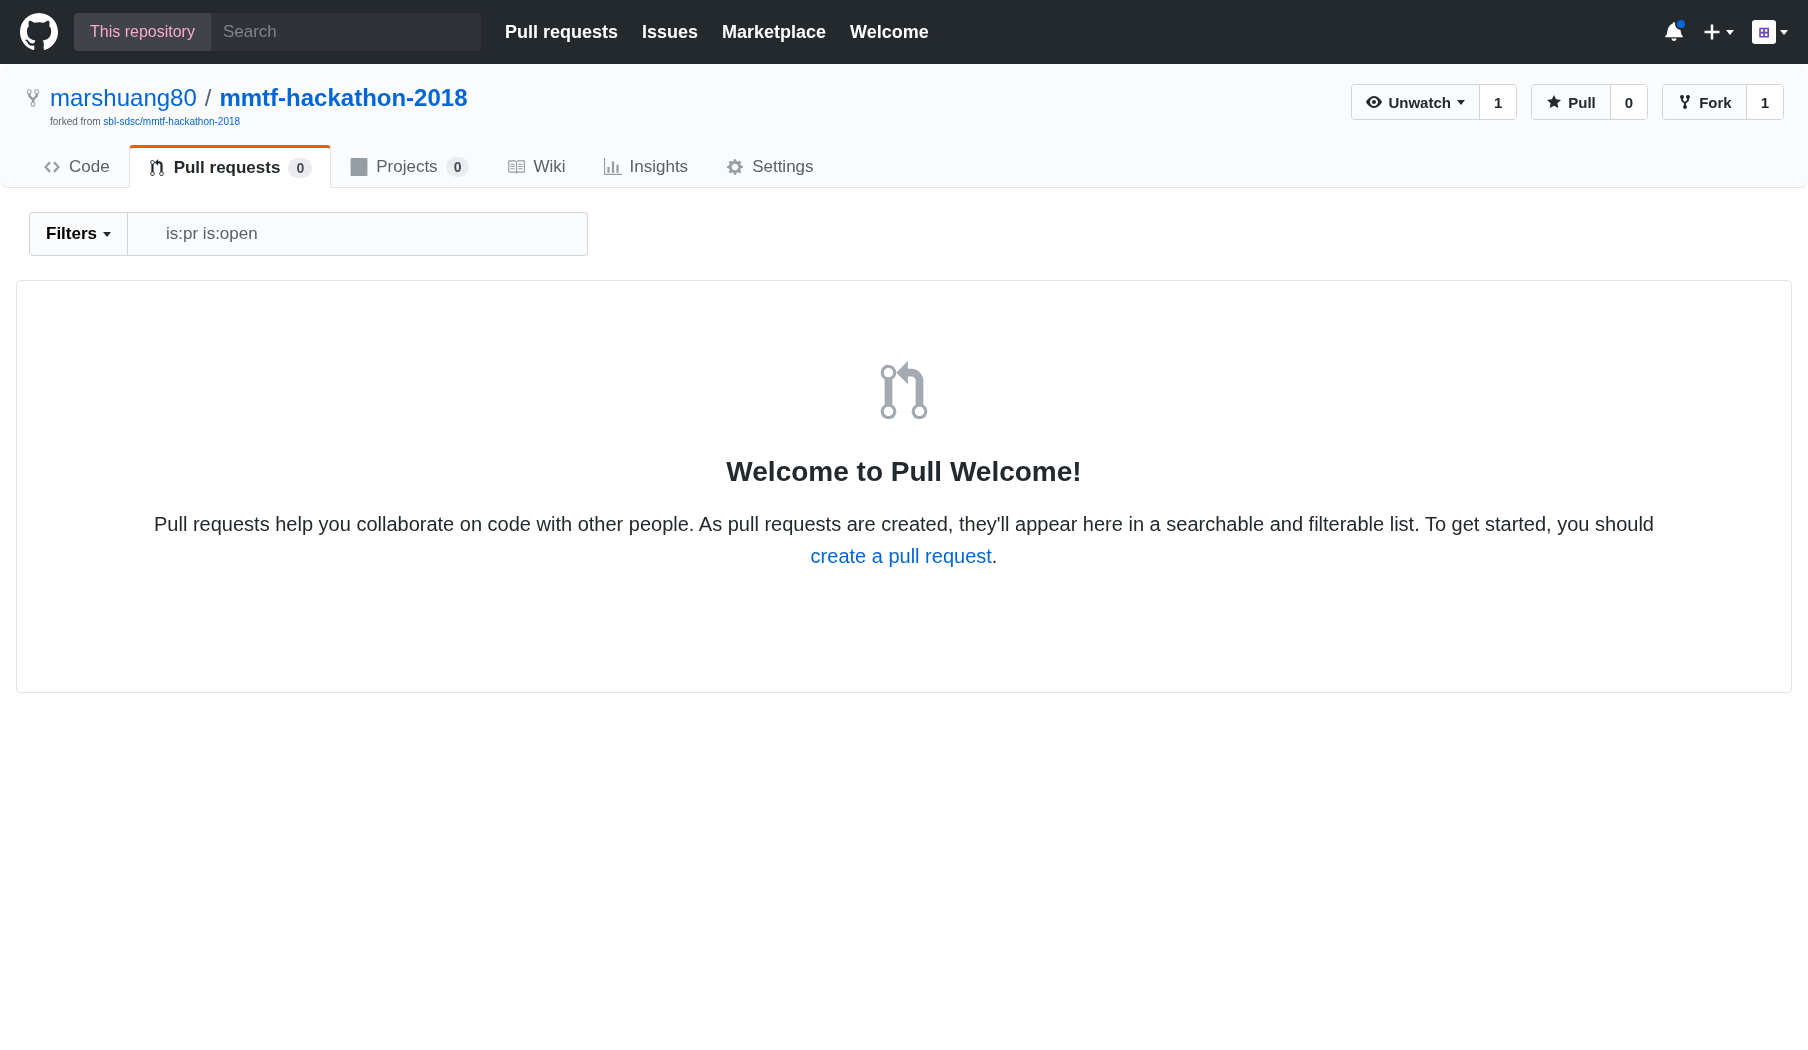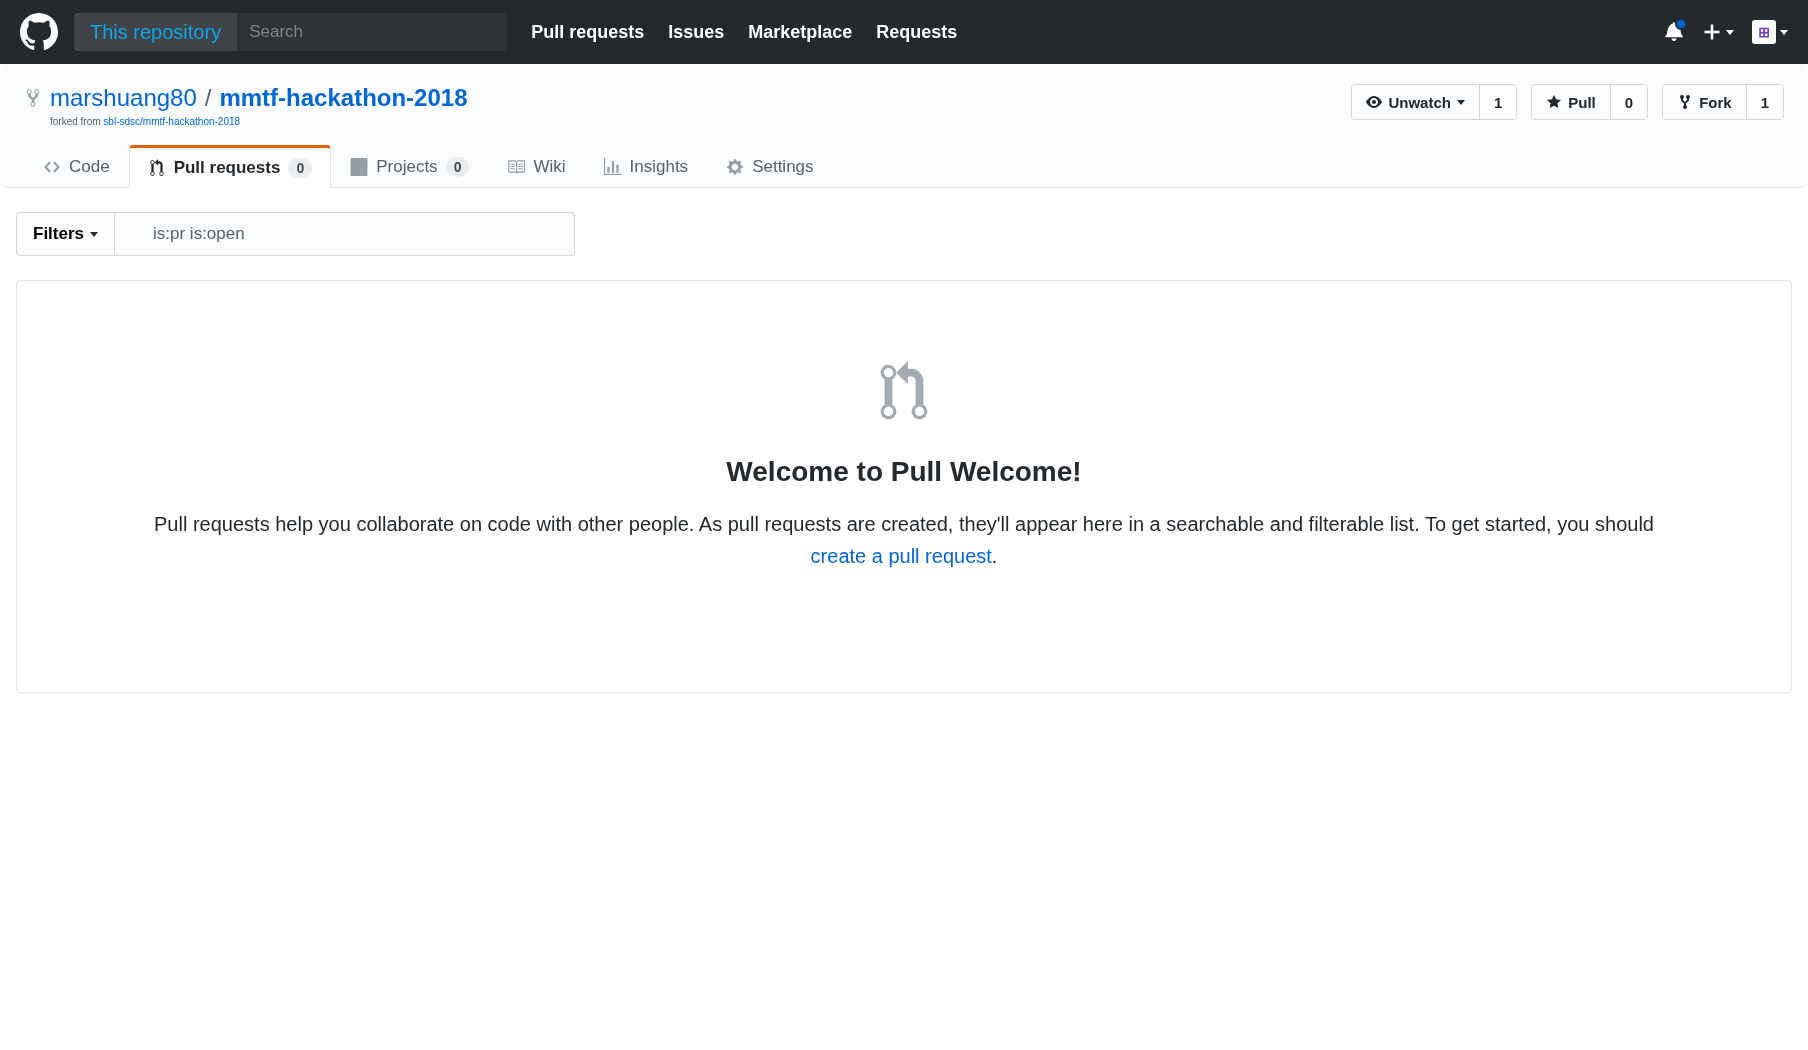--- a/index.html
+++ b/index.html
@@ -2,21 +2,21 @@
 <html><head>
 <meta charset="utf-8">
 <style>
 * { margin: 0; padding: 0; box-sizing: border-box; }
 body { font-family: -apple-system, BlinkMacSystemFont, "Segoe UI", Helvetica, Arial, sans-serif; font-size: 14px; color: #24292e; background: #fff; }
 
 
 .header { background: #24292e; height: 64px; display: flex; align-items: center; padding: 0 20px; }
 .logo { width: 38px; height: 38px; fill: #fff; margin-right: 16px; }
 .search-wrap { display: flex; align-items: center; background: #404448; border-radius: 4px; height: 38px; }
-.search-scope { color: #0ea5e9; padding: 0 16px; font-size: 20px; }
+.search-scope { color: #f9a8d4; padding: 0 16px; font-size: 16px; }
 .search-input { background: #2f3337; border: none; height: 38px; width: 270px; color: #f0abfc; font-size: 17px; padding: 0 12px; border-radius: 0 4px 4px 0; outline: none; }
 .search-input::placeholder { color: #7f8489; }
 .nav-links { display: flex; gap: 24px; margin-left: 24px; }
 .nav-link { color: #fff; font-weight: 600; font-size: 18px; text-decoration: none; }
 .header-right { margin-left: auto; display: flex; align-items: center; gap: 18px; }
 .bell-wrap { position: relative; }
 .bell-icon { fill: #fff; width: 20px; height: 20px; }
 .notif-dot { position: absolute; top: -3px; right: -3px; width: 12px; height: 12px; background: #0366d6; border-radius: 50%; border: 2px solid #24292e; }
 .plus-wrap { color: #fff; font-size: 20px; display: flex; align-items: center; gap: 4px; }
 .avatar { width: 24px; height: 24px; background: #fff; border-radius: 3px; display: flex; align-items: center; justify-content: center; }
@@ -41,21 +41,21 @@
 
 
 .tabs { display: flex; margin-top: 18px; gap: 0; }
 .tab { padding: 10px 18px; color: #586069; font-size: 17px; display: flex; align-items: center; gap: 8px; border: 1px solid transparent; border-bottom: none; }
 .tab.active { background: #fff; border-color: #e1e4e8; border-top: 3px solid #e36209; border-radius: 4px 4px 0 0; color: #24292e; font-weight: 600; margin-bottom: -1px; }
 .tab .tab-icon { width: 18px; height: 18px; fill: #959da5; }
 .tab.active .tab-icon { fill: #24292e; }
 .counter { background: #eaecef; border-radius: 10px; padding: 2px 8px; font-size: 14px; font-weight: 600; color: #444d56; }
 
 
-.toolbar { padding: 24px 16px; display: flex; align-items: center; }
+.toolbar { padding: 24px 29px; display: flex; align-items: center; }
 .filters-btn { border: 1px solid #d1d5da; background: #fafbfc; height: 44px; padding: 0 16px; border-radius: 4px 0 0 4px; font-size: 17px; font-weight: 600; display: flex; align-items: center; gap: 6px; }
 .filter-search { border: 1px solid #d1d5da; border-left: none; height: 44px; width: 460px; padding: 0 12px 0 38px; font-size: 17px; color: #586069; border-radius: 0 4px 4px 0; background: #fafbfc; position: relative; }
 .filter-search-wrap { position: relative; }
 .filter-search-icon { position: absolute; left: 12px; top: 50%; transform: translateY(-50%); width: 18px; height: 18px; fill: #959da5; }
 .lm-group { display: flex; margin-left: 20px; }
 .lm-btn { border: 1px solid #d1d5da; background: #fff; height: 44px; padding: 0 20px; font-size: 17px; font-weight: 600; color: #24292e; display: flex; align-items: center; }
 .lm-btn:first-child { border-radius: 4px 0 0 4px; }
 .lm-btn:last-child { border-radius: 0 4px 4px 0; border-left: none; }
 .new-pr-btn { margin-left: auto; background: #2ea44f; background: linear-gradient(#34d058, #28a745); border: 1px solid rgba(27,31,35,.2); color: #fff; height: 44px; padding: 0 20px; border-radius: 5px; font-size: 18px; font-weight: 600; }
 .new-pr-wrap { position: relative; margin-left: auto; }
@@ -77,21 +77,21 @@
       <path d="M8 0C3.58 0 0 3.58 0 8c0 3.54 2.29 6.53 5.47 7.59.4.07.55-.17.55-.38 0-.19-.01-.82-.01-1.49-2.01.37-2.53-.49-2.69-.94-.09-.23-.48-.94-.82-1.13-.28-.15-.68-.52-.01-.53.63-.01 1.08.58 1.23.82.72 1.21 1.87.87 2.33.66.07-.52.28-.87.51-1.07-1.78-.2-3.64-.89-3.64-3.95 0-.87.31-1.59.82-2.15-.08-.2-.36-1.02.08-2.12 0 0 .67-.21 2.2.82.64-.18 1.32-.27 2-.27.68 0 1.36.09 2 .27 1.53-1.04 2.2-.82 2.2-.82.44 1.1.16 1.92.08 2.12.51.56.82 1.27.82 2.15 0 3.07-1.87 3.75-3.65 3.95.29.25.54.73.54 1.48 0 1.07-.01 1.93-.01 2.2 0 .21.15.46.55.38A8.013 8.013 0 0016 8c0-4.42-3.58-8-8-8z"></path>
     </svg>
   <div class="search-wrap">
     <span class="search-scope">This repository</span>
     <input class="search-input" placeholder="Search" style="">
   </div>
   <div class="nav-links">
     <a class="nav-link">Pull requests</a>
     <a class="nav-link">Issues</a>
     <a class="nav-link">Marketplace</a>
-    <a class="nav-link">Requests</a>
+    <a class="nav-link">Welcome</a>
   </div>
   <div class="header-right">
     <div class="bell-wrap">
       <svg class="bell-icon" viewBox="0 0 14 16">
           <path d="M14 12v1H0v-1l.73-.58c.77-.77.81-2.55 1.19-4.42C2.69 3.23 6 2 6 2c0-.55.45-1 1-1s1 .45 1 1c0 0 3.39 1.23 4.16 5 .38 1.88.42 3.66 1.19 4.42l.66.58H14zm-7 4c1.11 0 2-.89 2-2H5c0 1.11.89 2 2 2z"></path>
         </svg>
       <span class="notif-dot"></span>
     </div>
     <div class="plus-wrap">
       <svg class="bell-icon" viewBox="0 0 12 16">

